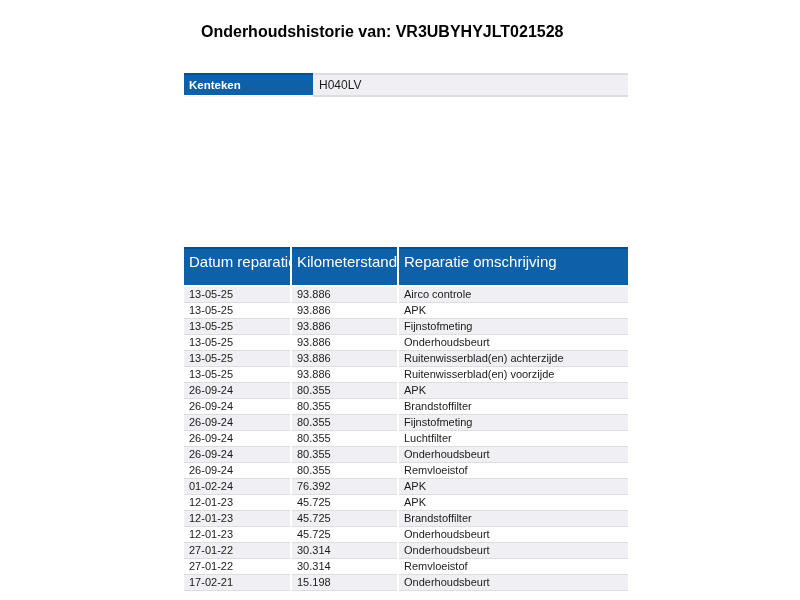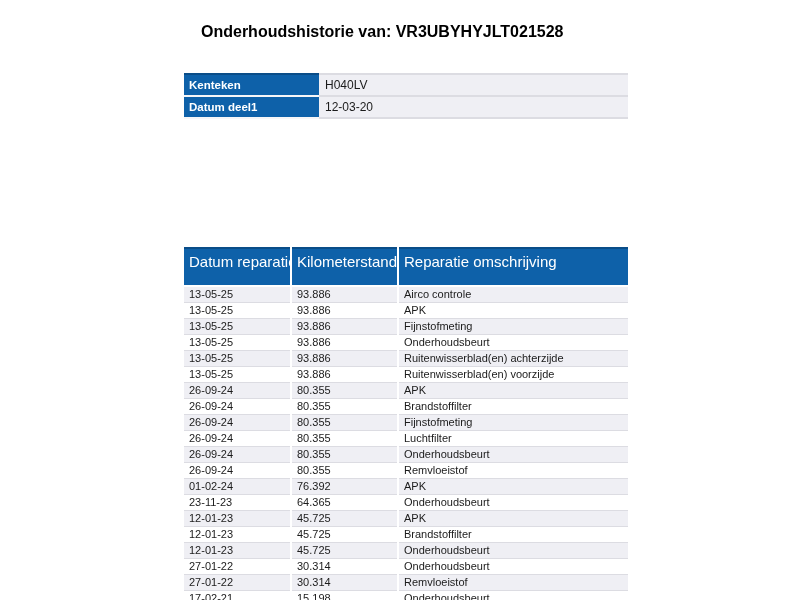--- a/index.html
+++ b/index.html
@@ -42,21 +42,21 @@
     vertical-align: middle;
     white-space: nowrap;
     overflow: hidden;
   }
   .vi-label {
     width: 116px;
     background: var(--header-blue, #0e61a9);
     color: var(--header-text, #fff);
     font-weight: bold;
     font-size: 11.5px;
-    padding: 0 14px 0 5px;
+    padding: 0 8px 0 5px;
     border-bottom: 2px solid #f6f6f8;
   }
   .vi-value {
     background: var(--row-alt-gray, #efeff4);
     color: var(--body-text, #1b1b1b);
     font-size: 12px;
     padding: 0 16px 0 6px;
     border-bottom: 2px solid var(--row-border, #dcdce2);
   }
   .vehicle-info tr:first-child .vi-label { border-top: 2px solid var(--header-blue-dark, #0a4d88); }
@@ -104,24 +104,20 @@
 <body>
 
 <h1 class="page-title">Onderhoudshistorie van: VR3UBYHYJLT021528</h1>
 
 <table class="vehicle-info">
   <tbody id="vehicle-info-body">
       <tr>
         <td class="vi-label">Kenteken</td>
         <td class="vi-value">H040LV</td>
       </tr>
-      <tr>
-        <td class="vi-label">Datum deel1</td>
-        <td class="vi-value">12-03-20</td>
-      </tr>
     </tbody>
 </table>
 
 <table class="maint">
   <thead>
     <tr id="maint-head-row">
         <th class="c1">Datum reparatie</th>
         <th class="c2">Kilometerstand</th>
         <th class="c3">Reparatie omschrijving</th>
       </tr>
@@ -186,25 +182,20 @@
         <td class="c1">26-09-24</td>
         <td class="c2">80.355</td>
         <td class="c3">Remvloeistof</td>
       </tr>
       <tr>
         <td class="c1">01-02-24</td>
         <td class="c2">76.392</td>
         <td class="c3">APK</td>
       </tr>
       <tr>
-        <td class="c1">23-11-23</td>
-        <td class="c2">64.365</td>
-        <td class="c3">Onderhoudsbeurt</td>
-      </tr>
-      <tr>
         <td class="c1">12-01-23</td>
         <td class="c2">45.725</td>
         <td class="c3">APK</td>
       </tr>
       <tr>
         <td class="c1">12-01-23</td>
         <td class="c2">45.725</td>
         <td class="c3">Brandstoffilter</td>
       </tr>
       <tr>

